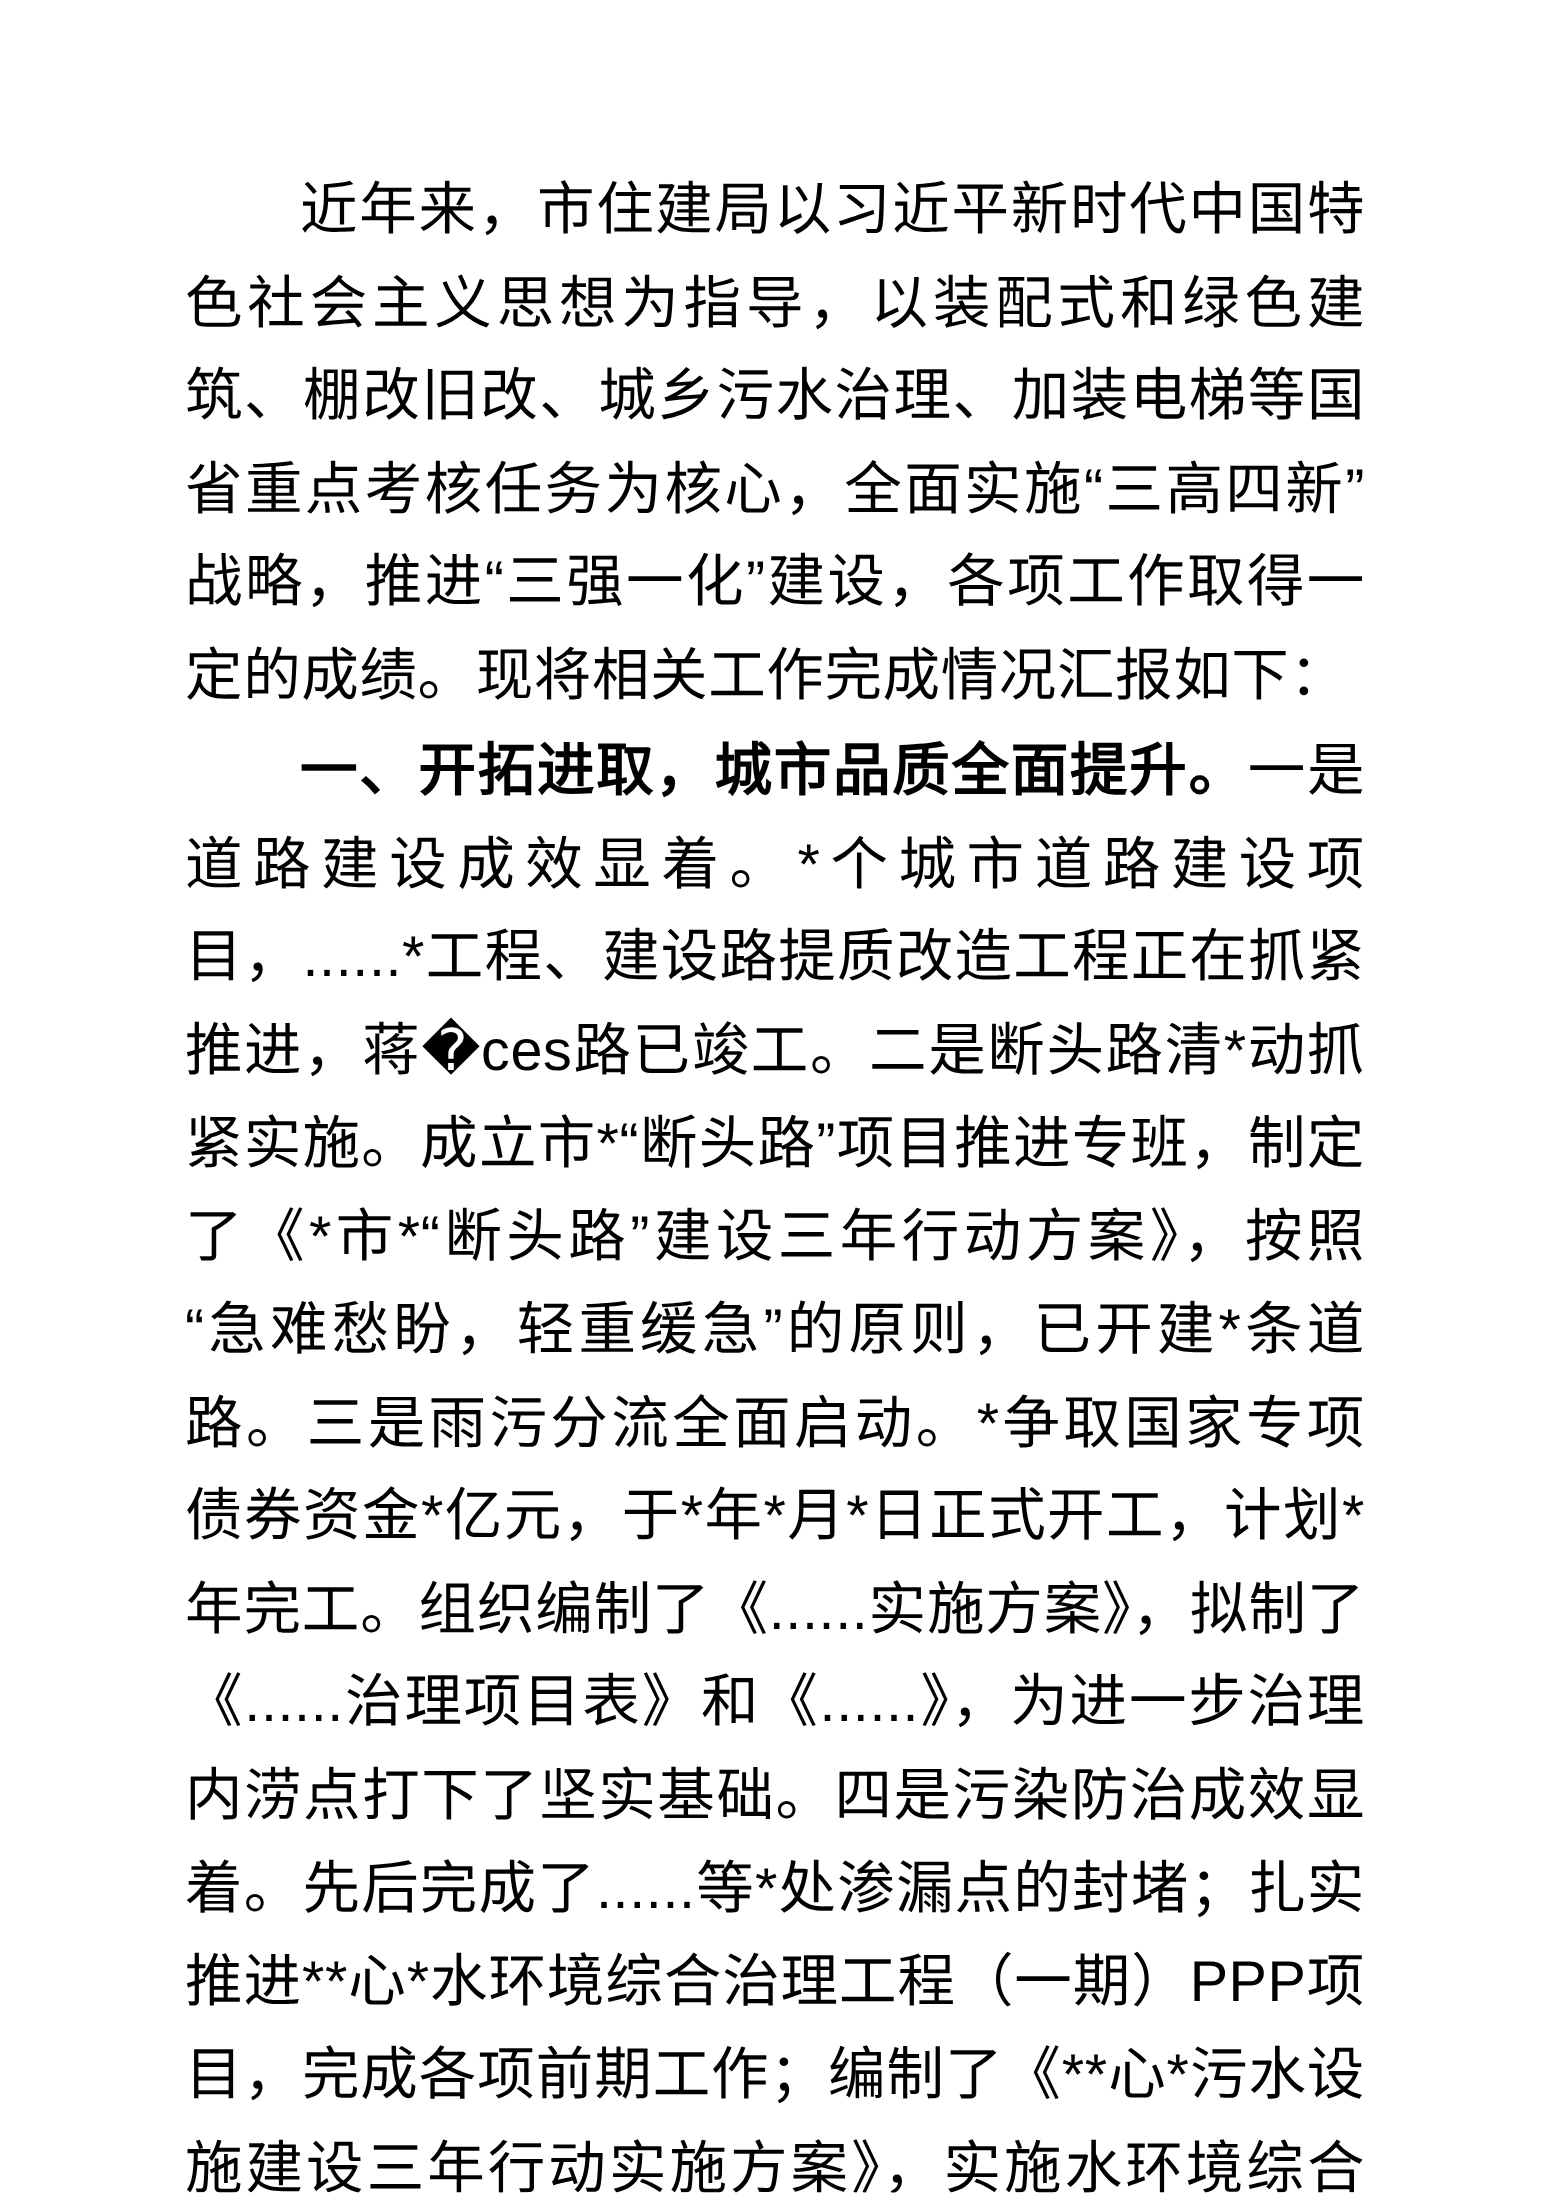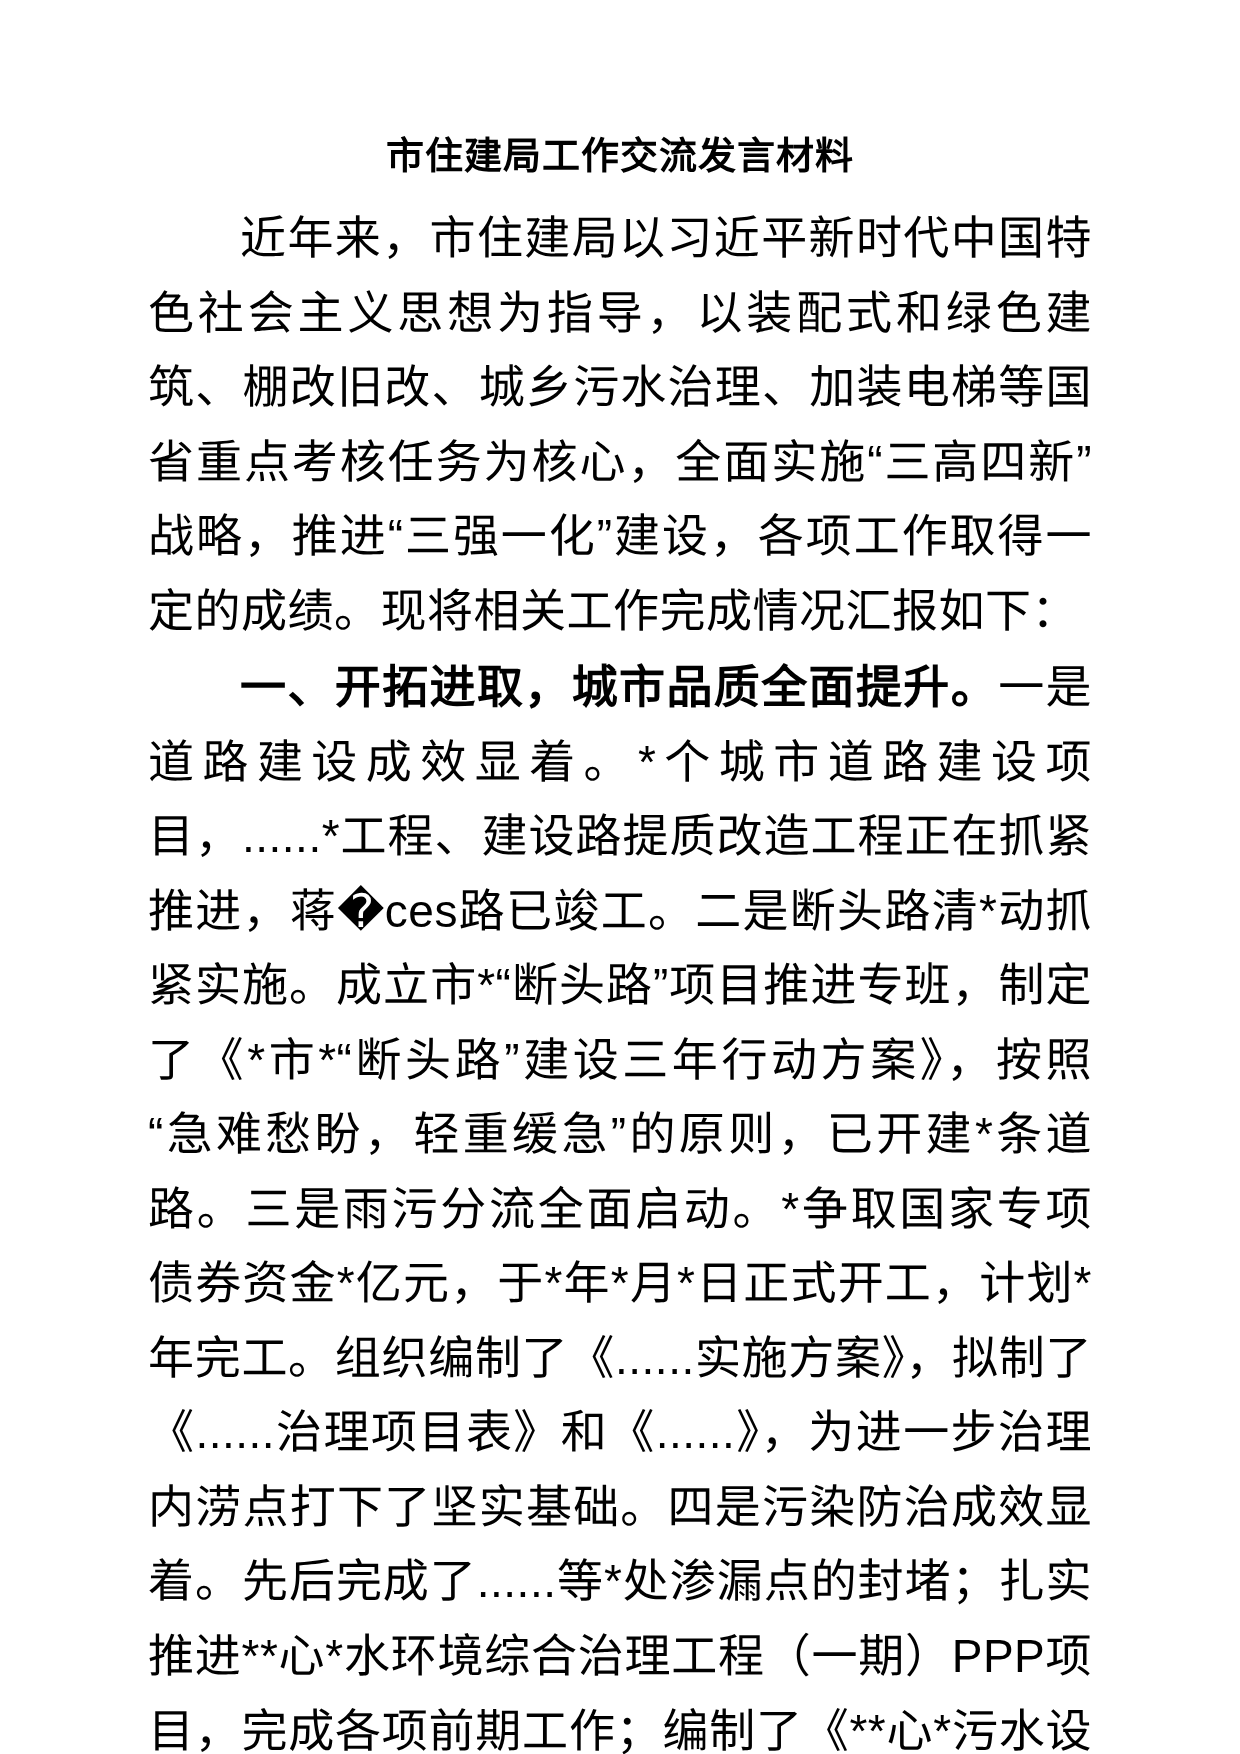--- a/index.html
+++ b/index.html
@@ -43,19 +43,18 @@
   }
   .lead {
     font-weight: bold;
   }
 </style>
 </head>
 <body>
 
 <div class="page">
 
-  <h1 class="doc-title">市住建局工作交流发言材料</h1>
 
   <p class="para indent">近年来，市住建局以习近平新时代中国特色社会主义思想为指导，以装配式和绿色建筑、棚改旧改、城乡污水治理、加装电梯等国省重点考核任务为核心，全面实施“三高四新”战略，推进“三强一化”建设，各项工作取得一定的成绩。现将相关工作完成情况汇报如下：</p>
 
   <p class="para indent"><span class="lead">一、开拓进取，城市品质全面提升。</span><span>一是道路建设成效显着。*个城市道路建设项目，......*工程、建设路提质改造工程正在抓紧推进，蒋�ces路已竣工。二是断头路清*动抓紧实施。成立市*“断头路”项目推进专班，制定了《*市*“断头路”建设三年行动方案》，按照“急难愁盼，轻重缓急”的原则，已开建*条道路。三是雨污分流全面启动。*争取国家专项债券资金*亿元，于*年*月*日正式开工，计划*年完工。组织编制了《......实施方案》，拟制了《......治理项目表》和《......》，为进一步治理内涝点打下了坚实基础。四是污染防治成效显着。先后完成了......等*处渗漏点的封堵；扎实推进**心*水环境综合治理工程（一期）PPP项目，完成各项前期工作；编制了《**心*污水设施建设三年行动实施方案》，实施水环境综合治理工程，正推动项目入PPP项目库。*个黑臭水体治理项目已全部达到初见成效，......整治项目被省住建厅推介为典型案例；*个乡镇污水处理设施建设圆满完成，*打造了“整县覆盖、一体推进、</span></p>
 
 </div>
 
 </body></html>

